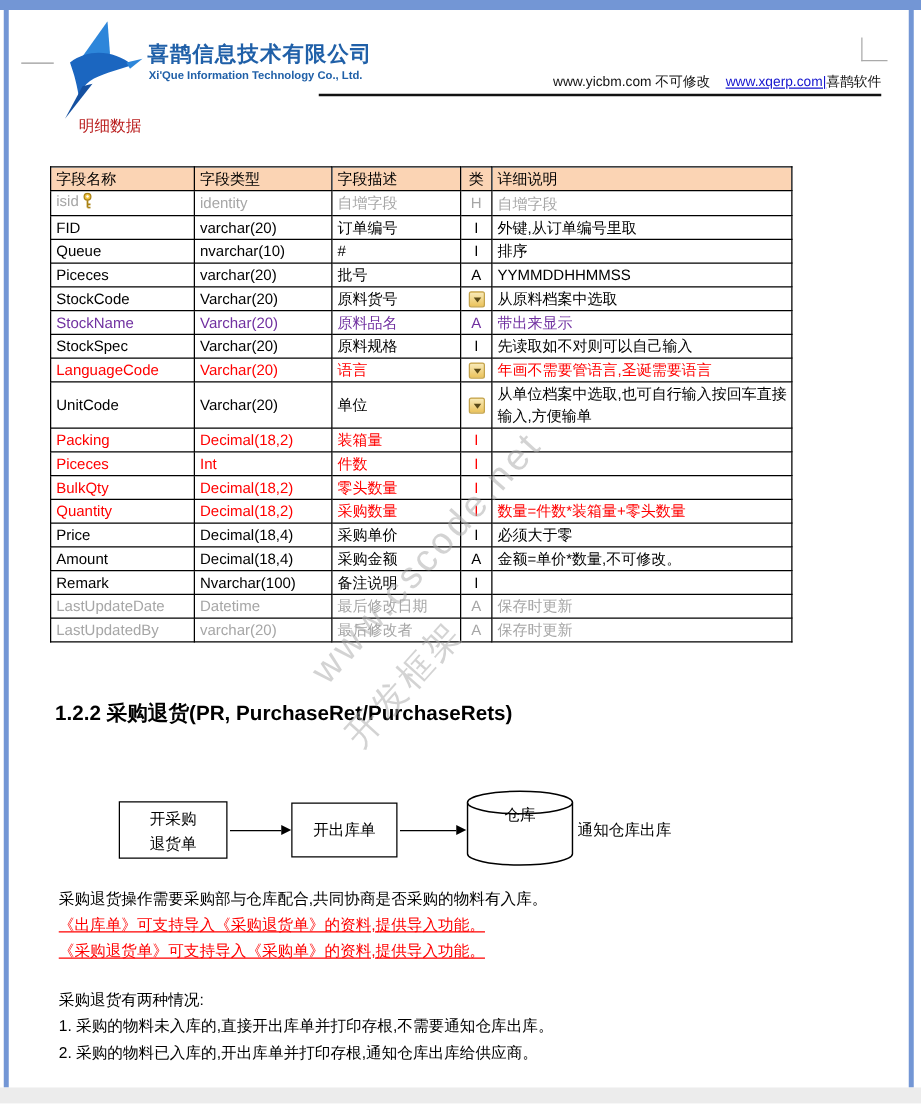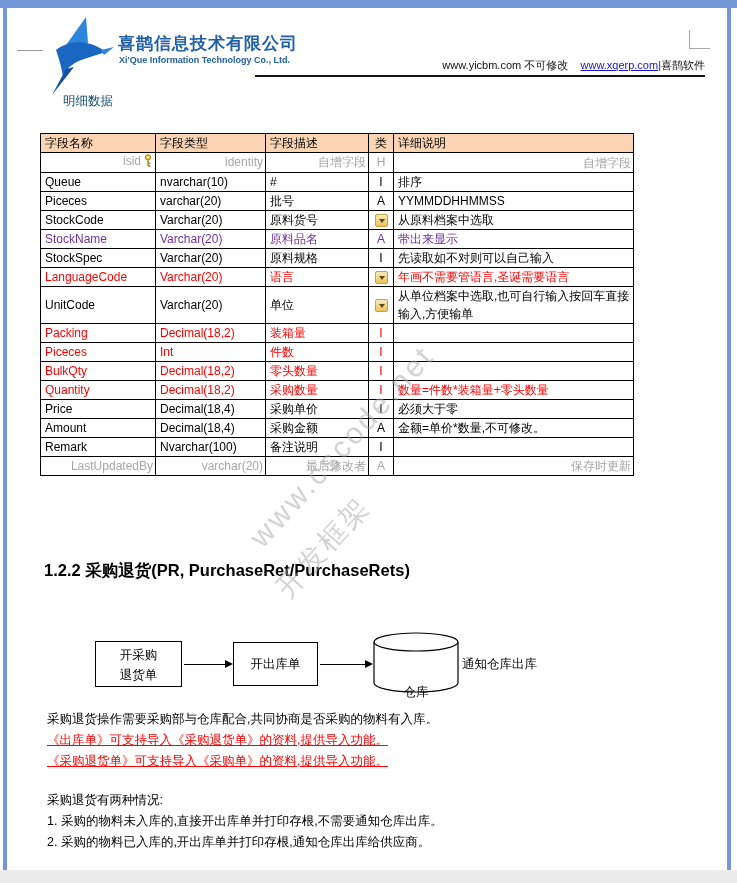--- a/index.html
+++ b/index.html
@@ -27,31 +27,31 @@
   .company-cn{position:absolute;left:118px;top:32px;font-size:17px;font-weight:bold;
     color:var(--brand);letter-spacing:1px;}
   .company-en{position:absolute;left:119px;top:55px;font-size:9px;font-weight:bold;color:var(--brand);}
   .sites{position:absolute;left:380px;top:58px;width:325px;text-align:right;font-size:11px;color:#111;white-space:nowrap;}
   .sites .lnk{color:var(--link);text-decoration:underline;}
   .hdr-rule{position:absolute;left:255px;top:75px;width:450px;height:2px;background:#111;}
   .mark-dash{position:absolute;left:17px;top:50px;width:26px;height:1px;background:#9a9a9a;}
   .mark-v{position:absolute;left:689px;top:30px;width:1px;height:19px;background:#aaa;}
   .mark-h{position:absolute;left:689px;top:48px;width:21px;height:1px;background:#aaa;}
 
-  .section-label{position:absolute;left:63px;top:93px;font-size:12.5px;color:#0c4a6e;}
+  .section-label{position:absolute;left:63px;top:93px;font-size:12.5px;color:#b91c1c;}
 
   
   table.fields{position:absolute;left:40px;top:133px;width:593px;border-collapse:collapse;
     table-layout:fixed;font-size:12px;background:#fff;}
   table.fields th,table.fields td{border:1px solid #000;height:19px;padding:0 2px 0 4px;
     line-height:17px;overflow:hidden;white-space:nowrap;text-align:left;vertical-align:middle;font-weight:normal;}
   table.fields th{background:var(--hdr-bg);}
   table.fields td.cls, table.fields th.cls{text-align:center;padding:0;}
   table.fields td.detail{white-space:normal;line-height:18px;}
-  tr.c-gray td{color:var(--gray);text-align:right;}
+  tr.c-gray td{color:var(--gray);}
   tr.c-purple td{color:var(--purple);}
   tr.c-red td{color:var(--red);}
   .key-icon{display:inline-block;vertical-align:-2px;margin-left:2px;}
   .combo-btn{display:inline-block;width:13px;height:13px;border:1px solid #C3A24A;border-radius:2px;
     background:linear-gradient(180deg,#F8EAB8 0%,#EBC35C 100%);position:relative;vertical-align:middle;}
   .combo-btn::after{content:"";position:absolute;left:3px;top:4px;border-left:3px solid transparent;
     border-right:3px solid transparent;border-top:4px solid #5a4a18;}
 
   
   .wm{position:absolute;color:rgba(168,168,168,0.5);pointer-events:none;z-index:6;
@@ -64,21 +64,21 @@
   
   .dbox{position:absolute;border:1px solid #000;background:#fff;font-size:12.5px;text-align:center;}
   .dbox1{left:95px;top:641px;width:87px;height:46px;padding-top:3px;line-height:20px;}
   .dbox2{left:233px;top:642px;width:85px;height:44px;line-height:43px;}
   .arrow{position:absolute;height:0;border-top:1px solid #000;}
   .arrow::after{content:"";position:absolute;right:-8px;top:-5px;border-left:8px solid #000;
     border-top:4.5px solid transparent;border-bottom:4.5px solid transparent;}
   .arrow1{left:184px;top:664px;width:41px;}
   .arrow2{left:320px;top:664px;width:45px;}
   .cyl{position:absolute;left:373px;top:632px;}
-  .cyl-label{position:absolute;left:373px;top:684px;width:86px;text-align:center;font-size:12.5px;}
+  .cyl-label{position:absolute;left:373px;top:644px;width:86px;text-align:center;font-size:12.5px;}
   .diagram-note{position:absolute;left:462px;top:656px;font-size:12.5px;}
 
   
   .para{position:absolute;left:47px;font-size:12.5px;white-space:nowrap;color:#000;}
   .para.red{color:var(--red);text-decoration:underline;}
   .p1{top:711px;} .p2{top:732px;} .p3{top:753px;}
   .p4{top:792px;} .p5{top:813px;} .p6{top:834px;}
 </style>
 </head>
 <body>
@@ -132,20 +132,27 @@
                 <circle cx="5" cy="3.4" r="2.7" fill="#F2C33F" stroke="#A98112" stroke-width="1"></circle>
                 <circle cx="5" cy="3.2" r="1" fill="#fff"></circle>
                 <path d="M5 6.2 L5 12 M5 9.4 L7.4 9.4 M5 12 L7.4 12" stroke="#A98112" stroke-width="1.4" fill="none"></path>
               </svg></span></td>
           <td>identity</td>
           <td>自增字段</td>
           <td class="cls">H</td>
           <td class="detail">自增字段</td>
         </tr>
         <tr class="c-default">
+          <td><span>FID</span></td>
+          <td>varchar(20)</td>
+          <td>订单编号</td>
+          <td class="cls">I</td>
+          <td class="detail">外键,从订单编号里取</td>
+        </tr>
+        <tr class="c-default">
           <td><span>Queue</span></td>
           <td>nvarchar(10)</td>
           <td>#</td>
           <td class="cls">I</td>
           <td class="detail">排序</td>
         </tr>
         <tr class="c-default">
           <td><span>Piceces</span></td>
           <td>varchar(20)</td>
           <td>批号</td>
@@ -228,20 +235,27 @@
           <td>采购金额</td>
           <td class="cls">A</td>
           <td class="detail">金额=单价*数量,不可修改。</td>
         </tr>
         <tr class="c-default">
           <td><span>Remark</span></td>
           <td>Nvarchar(100)</td>
           <td>备注说明</td>
           <td class="cls">I</td>
           <td class="detail"></td>
+        </tr>
+        <tr class="c-gray">
+          <td><span>LastUpdateDate</span></td>
+          <td>Datetime</td>
+          <td>最后修改日期</td>
+          <td class="cls">A</td>
+          <td class="detail">保存时更新</td>
         </tr>
         <tr class="c-gray">
           <td><span>LastUpdatedBy</span></td>
           <td>varchar(20)</td>
           <td>最后修改者</td>
           <td class="cls">A</td>
           <td class="detail">保存时更新</td>
         </tr>
       </tbody>
   </table>

